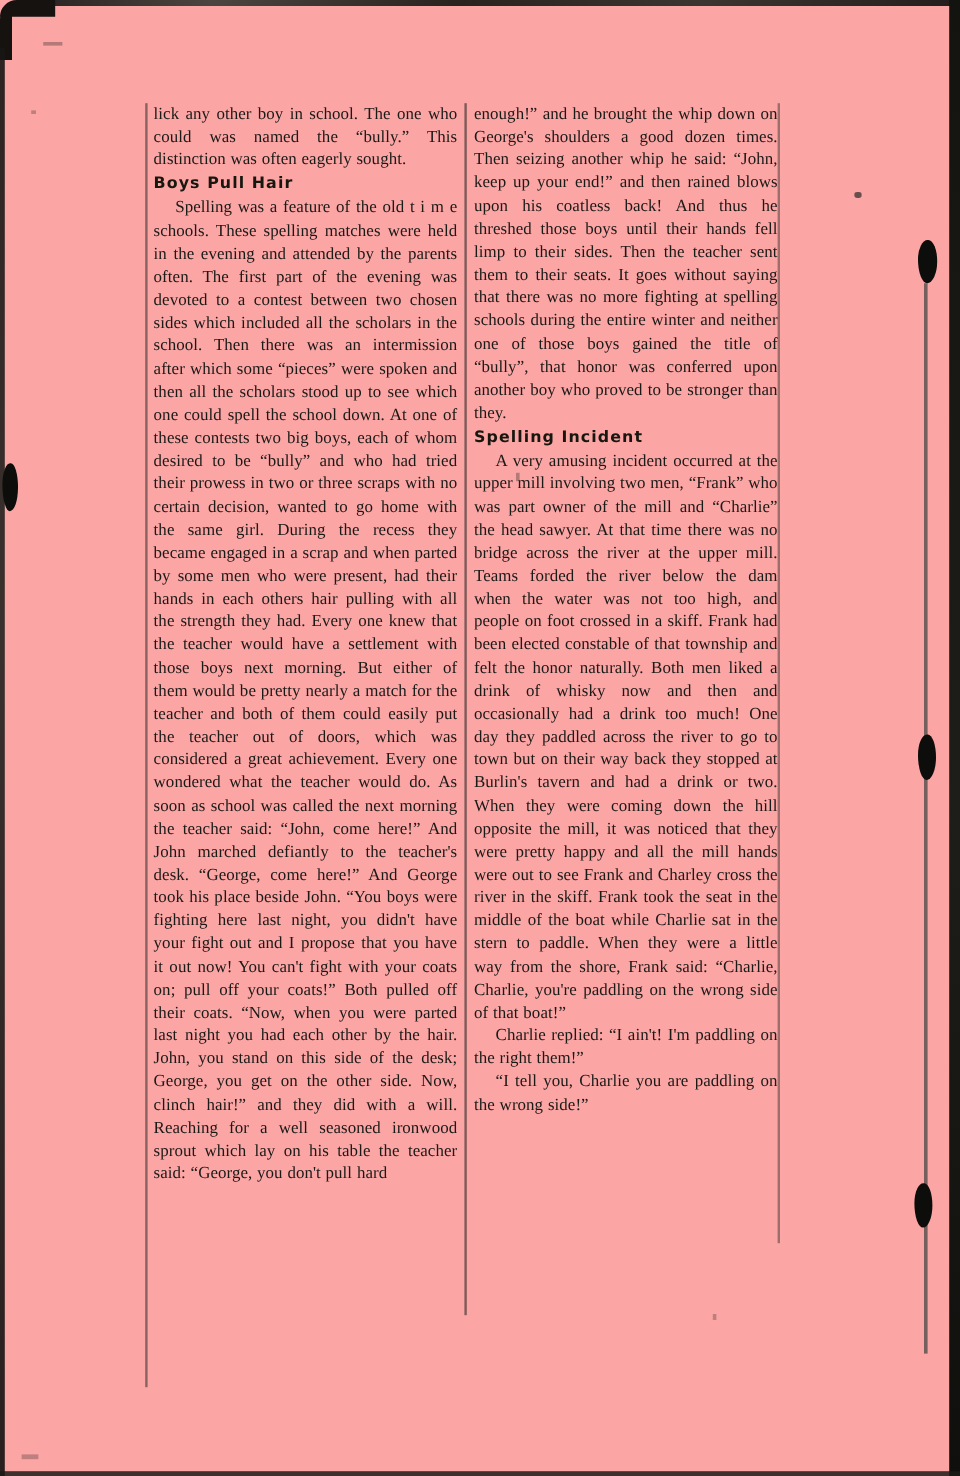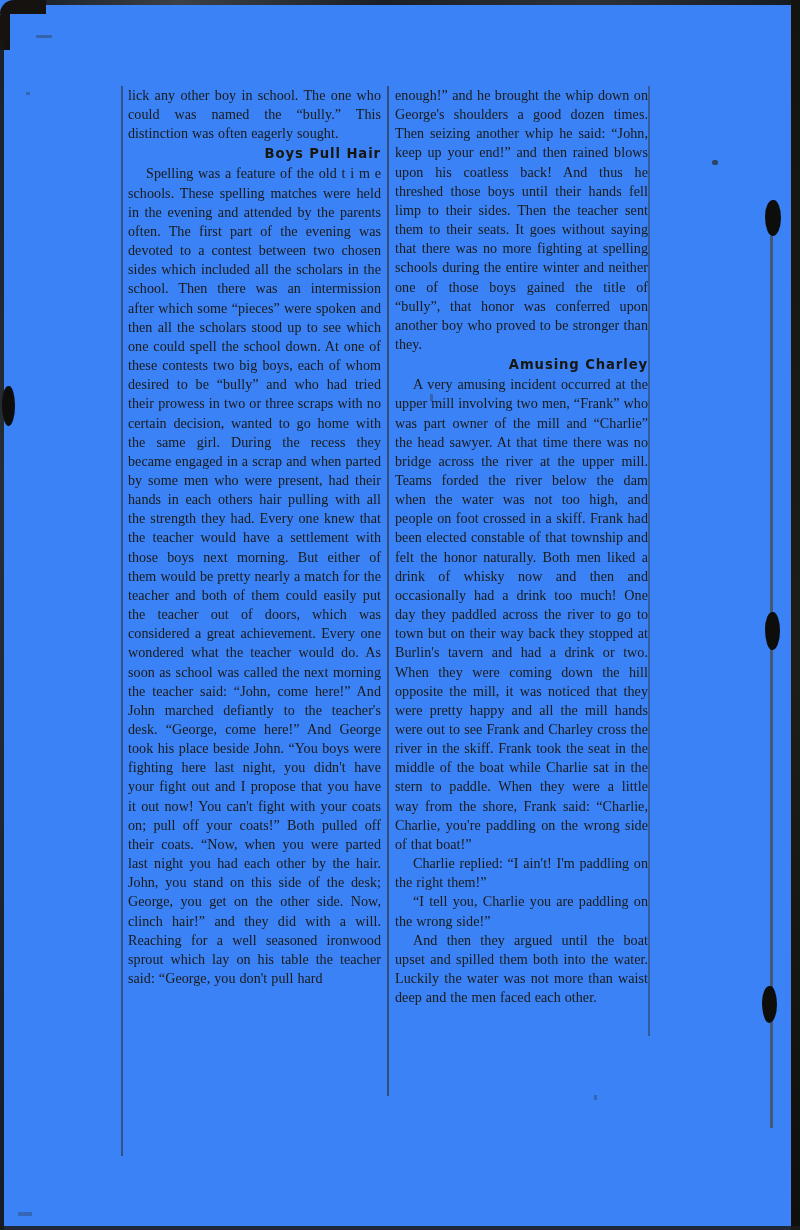--- a/index.html
+++ b/index.html
@@ -4,21 +4,21 @@
 <style>
   html, body {
     margin: 0;
     padding: 0;
     background: #fdfdfb;
   }
   #page {
     position: relative;
     width: 800px;
     height: 1230px;
-    background: #3b82f6;
+    background: #fca5a5;
     overflow: hidden;
     font-family: "Liberation Serif", "DejaVu Serif", serif;
   }
 
   
   .scan-edge-top {
     position: absolute;
     left: 0; top: 0;
     width: 46px; height: 14px;
     background: #15120f;
@@ -121,21 +121,21 @@
     text-indent: 18px;
     -webkit-font-smoothing: none;
   }
   p.para.noindent { text-indent: 0; }
   h2.head {
     margin: 1px 0 0 0;
     font-family: "DejaVu Sans", "Liberation Sans", sans-serif;
     font-size: 13.2px;
     line-height: 20px;
     font-weight: bold;
-    text-align: right;
+    text-align: left;
     letter-spacing: .9px;
     color: #17170f;
   }
 </style>
 </head>
 <body>
 
 <div id="page">
 
   <div class="scan-edge-topstrip"></div>
@@ -169,28 +169,27 @@
 
       <p class="para">Spelling was a feature of the old t i m e  schools. These spelling matches were held in the evening and attended by the parents often. The first part of the evening was devoted to a contest between two chosen sides which included all the scholars in the school. Then there was an intermission after which some “pieces” were spoken and then all the scholars stood up to see which one could spell the school down. At one of these contests two big boys, each of whom desired to be “bully” and who had tried their prowess in two or three scraps with no certain decision, wanted to go home with the same girl. During the recess they became engaged in a scrap and when parted by some men who were present, had their hands in each others hair pulling with all the strength they had. Every one knew that the teacher would have a settlement with those boys next morning. But either of them would be pretty nearly a match for the teacher and both of them could easily put the teacher out of doors, which was considered a great achievement. Every one wondered what the teacher would do. As soon as school was called the next morning the teacher said: “John, come here!” And John marched defiantly to the teacher's desk. “George, come here!” And George took his place beside John. “You boys were fighting here last night, you didn't have your fight out and I propose that you have it out now! You can't fight with your coats on; pull off your coats!” Both pulled off their coats. “Now, when you were parted last night you had each other by the hair. John, you stand on this side of the desk; George, you get on the other side. Now, clinch hair!” and they did with a will. Reaching for a well seasoned ironwood sprout which lay on his table the teacher said: “George, you don't pull hard</p>
 
       <div class="col-rule col-rule-mid"></div>
     </div>
 
     <div class="col">
 
       <p class="para noindent">enough!” and he brought the whip down on George's shoulders a good dozen times. Then seizing another whip he said: “John, keep up your end!” and then rained blows upon his coatless back! And thus he threshed those boys until their hands fell limp to their sides. Then the teacher sent them to their seats. It goes without saying that there was no more fighting at spelling schools during the entire winter and neither one of those boys gained the title of “bully”, that honor was conferred upon another boy who proved to be stronger than they.</p>
 
-      <h2 class="head">Amusing Charley</h2>
+      <h2 class="head">Spelling Incident</h2>
 
       <p class="para">A very amusing incident occurred at the upper mill involving two men, “Frank” who was part owner of the mill and “Charlie” the head sawyer. At that time there was no bridge across the river at the upper mill. Teams forded the river below the dam when the water was not too high, and people on foot crossed in a skiff. Frank had been elected constable of that township and felt the honor naturally. Both men liked a drink of whisky now and then and occasionally had a drink too much! One day they paddled across the river to go to town but on their way back they stopped at Burlin's tavern and had a drink or two. When they were coming down the hill opposite the mill, it was noticed that they were pretty happy and all the mill hands were out to see Frank and Charley cross the river in the skiff. Frank took the seat in the middle of the boat while Charlie sat in the stern to paddle. When they were a little way from the shore, Frank said: “Charlie, Charlie, you're paddling on the wrong side of that boat!”</p>
 
       <p class="para">Charlie replied: “I ain't! I'm paddling on the right them!”</p>
 
       <p class="para">“I tell you, Charlie you are paddling on the wrong side!”</p>
 
-      <p class="para">And then they argued until the boat upset and spilled them both into the water. Luckily the water was not more than waist deep and the men faced each other.</p>
 
 
       <div class="col-rule col-rule-right"></div>
     </div>
 
   </div>
 </div>
 
 </body></html>

